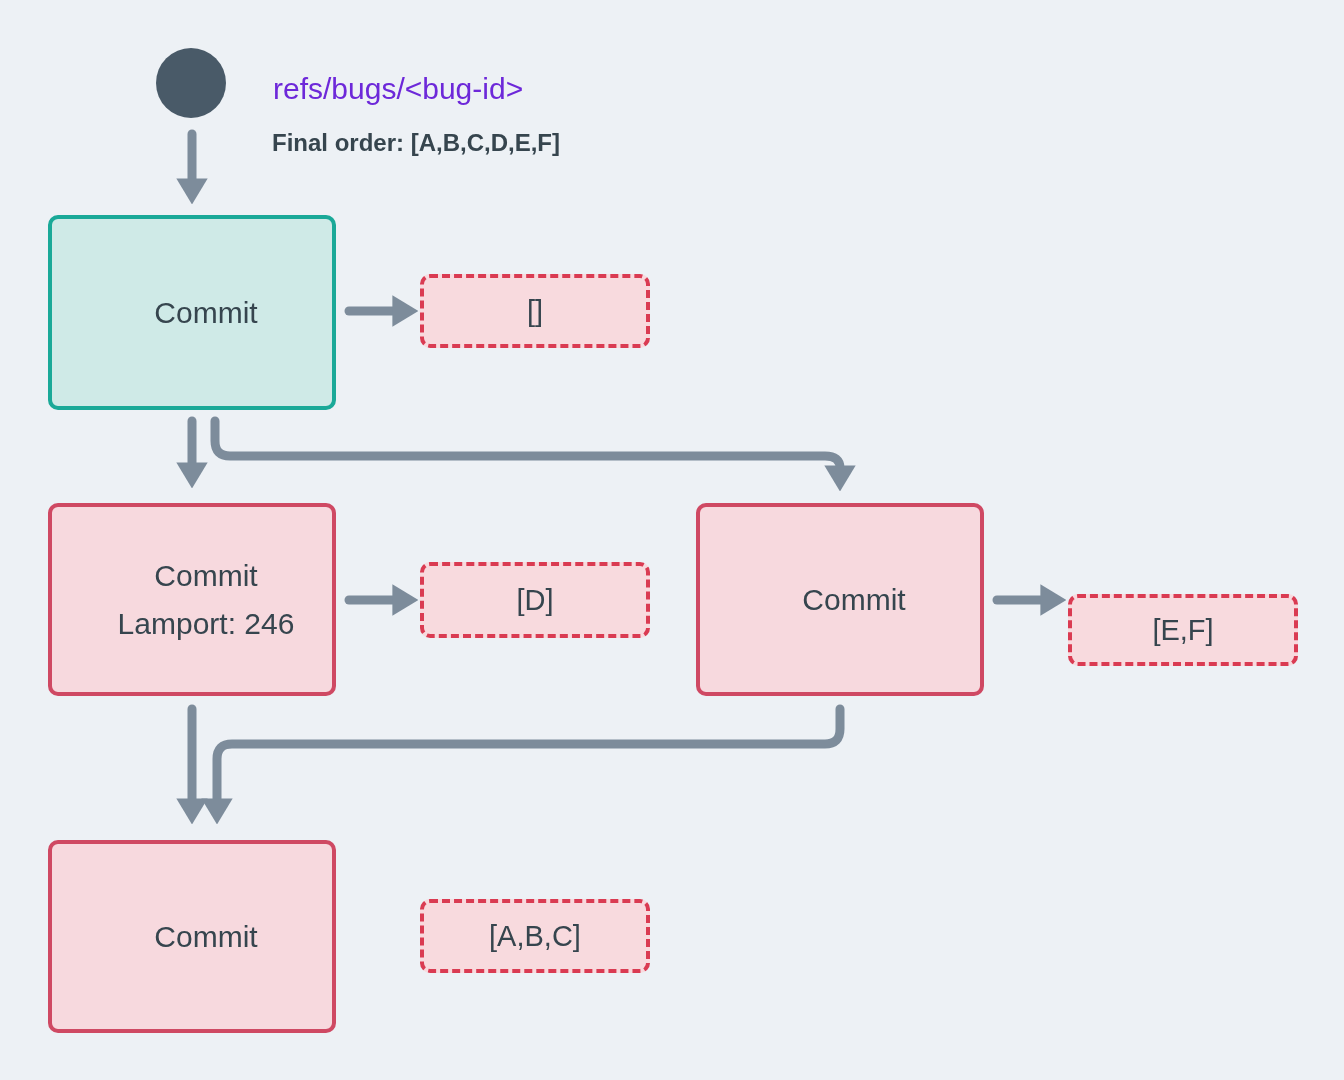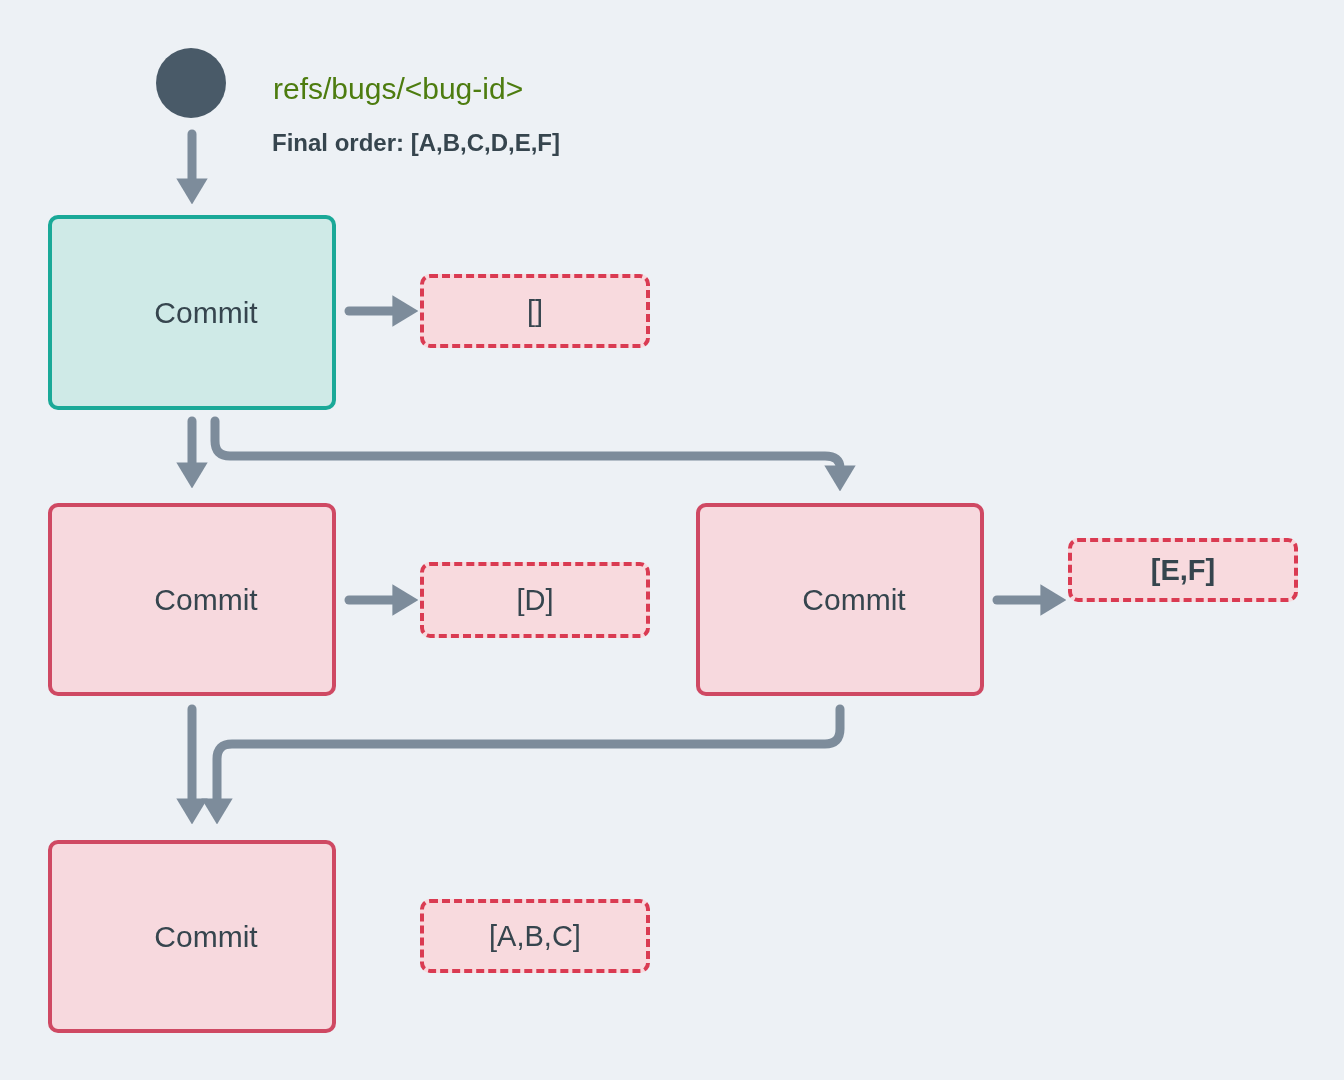--- a/index.html
+++ b/index.html
@@ -24,21 +24,21 @@
     position: absolute;
     left: 156px; top: 48px;
     width: 70px; height: 70px;
     border-radius: 50%;
     background: #495a68;
   }
   .ref-label {
     position: absolute;
     left: 273px; top: 72px;
     font-size: 30px;
-    color: #4d7c0f;
+    color: #6d28d9;
     white-space: nowrap;
   }
   .final-order-label {
     position: absolute;
     left: 272px; top: 129px;
     font-size: 24px;
     font-weight: bold;
     color: #36454e;
     white-space: nowrap;
   }
@@ -78,21 +78,21 @@
     align-items: center;
     font-size: 29px;
     color: #36454e;
   }
   #node-864 { left: 48px; top: 215px; height: 195px; }
   #node-246 { left: 48px; top: 503px; height: 193px; }
   #node-537 { left: 696px; top: 503px; height: 193px; }
   #node-127 { left: 48px; top: 840px; height: 193px; }
   #ops-864 { left: 420px; top: 274px; height: 74px; }
   #ops-246 { left: 420px; top: 562px; height: 76px; }
-  #ops-537 { left: 1068px; top: 538px; height: 64px; font-weight: bold; }
+  #ops-537 { left: 1068px; top: 594px; height: 72px; }
   #ops-127 { left: 420px; top: 899px; height: 74px; }
 </style>
 </head>
 <body>
 
 <div id="canvas">
 
   <svg id="arrow-layer" viewBox="0 0 1344 1080" xmlns="http://www.w3.org/2000/svg">
     <defs>
       <marker id="ah" viewBox="0 0 10 12" refX="1" refY="6" markerWidth="2.9" markerHeight="3.6" orient="auto">
@@ -119,20 +119,21 @@
 
   <div id="node-864" class="commit-box head">
     <div>Commit</div>
   </div>
   <div id="ops-864" class="ops-box">
     <span>[]</span>
   </div>
 
   <div id="node-246" class="commit-box normal">
     <div>Commit</div>
+    <div>Lamport: 246</div>
   </div>
   <div id="ops-246" class="ops-box">
     <span>[D]</span>
   </div>
 
   <div id="node-537" class="commit-box normal">
     <div>Commit</div>
   </div>
   <div id="ops-537" class="ops-box">
     <span>[E,F]</span>

